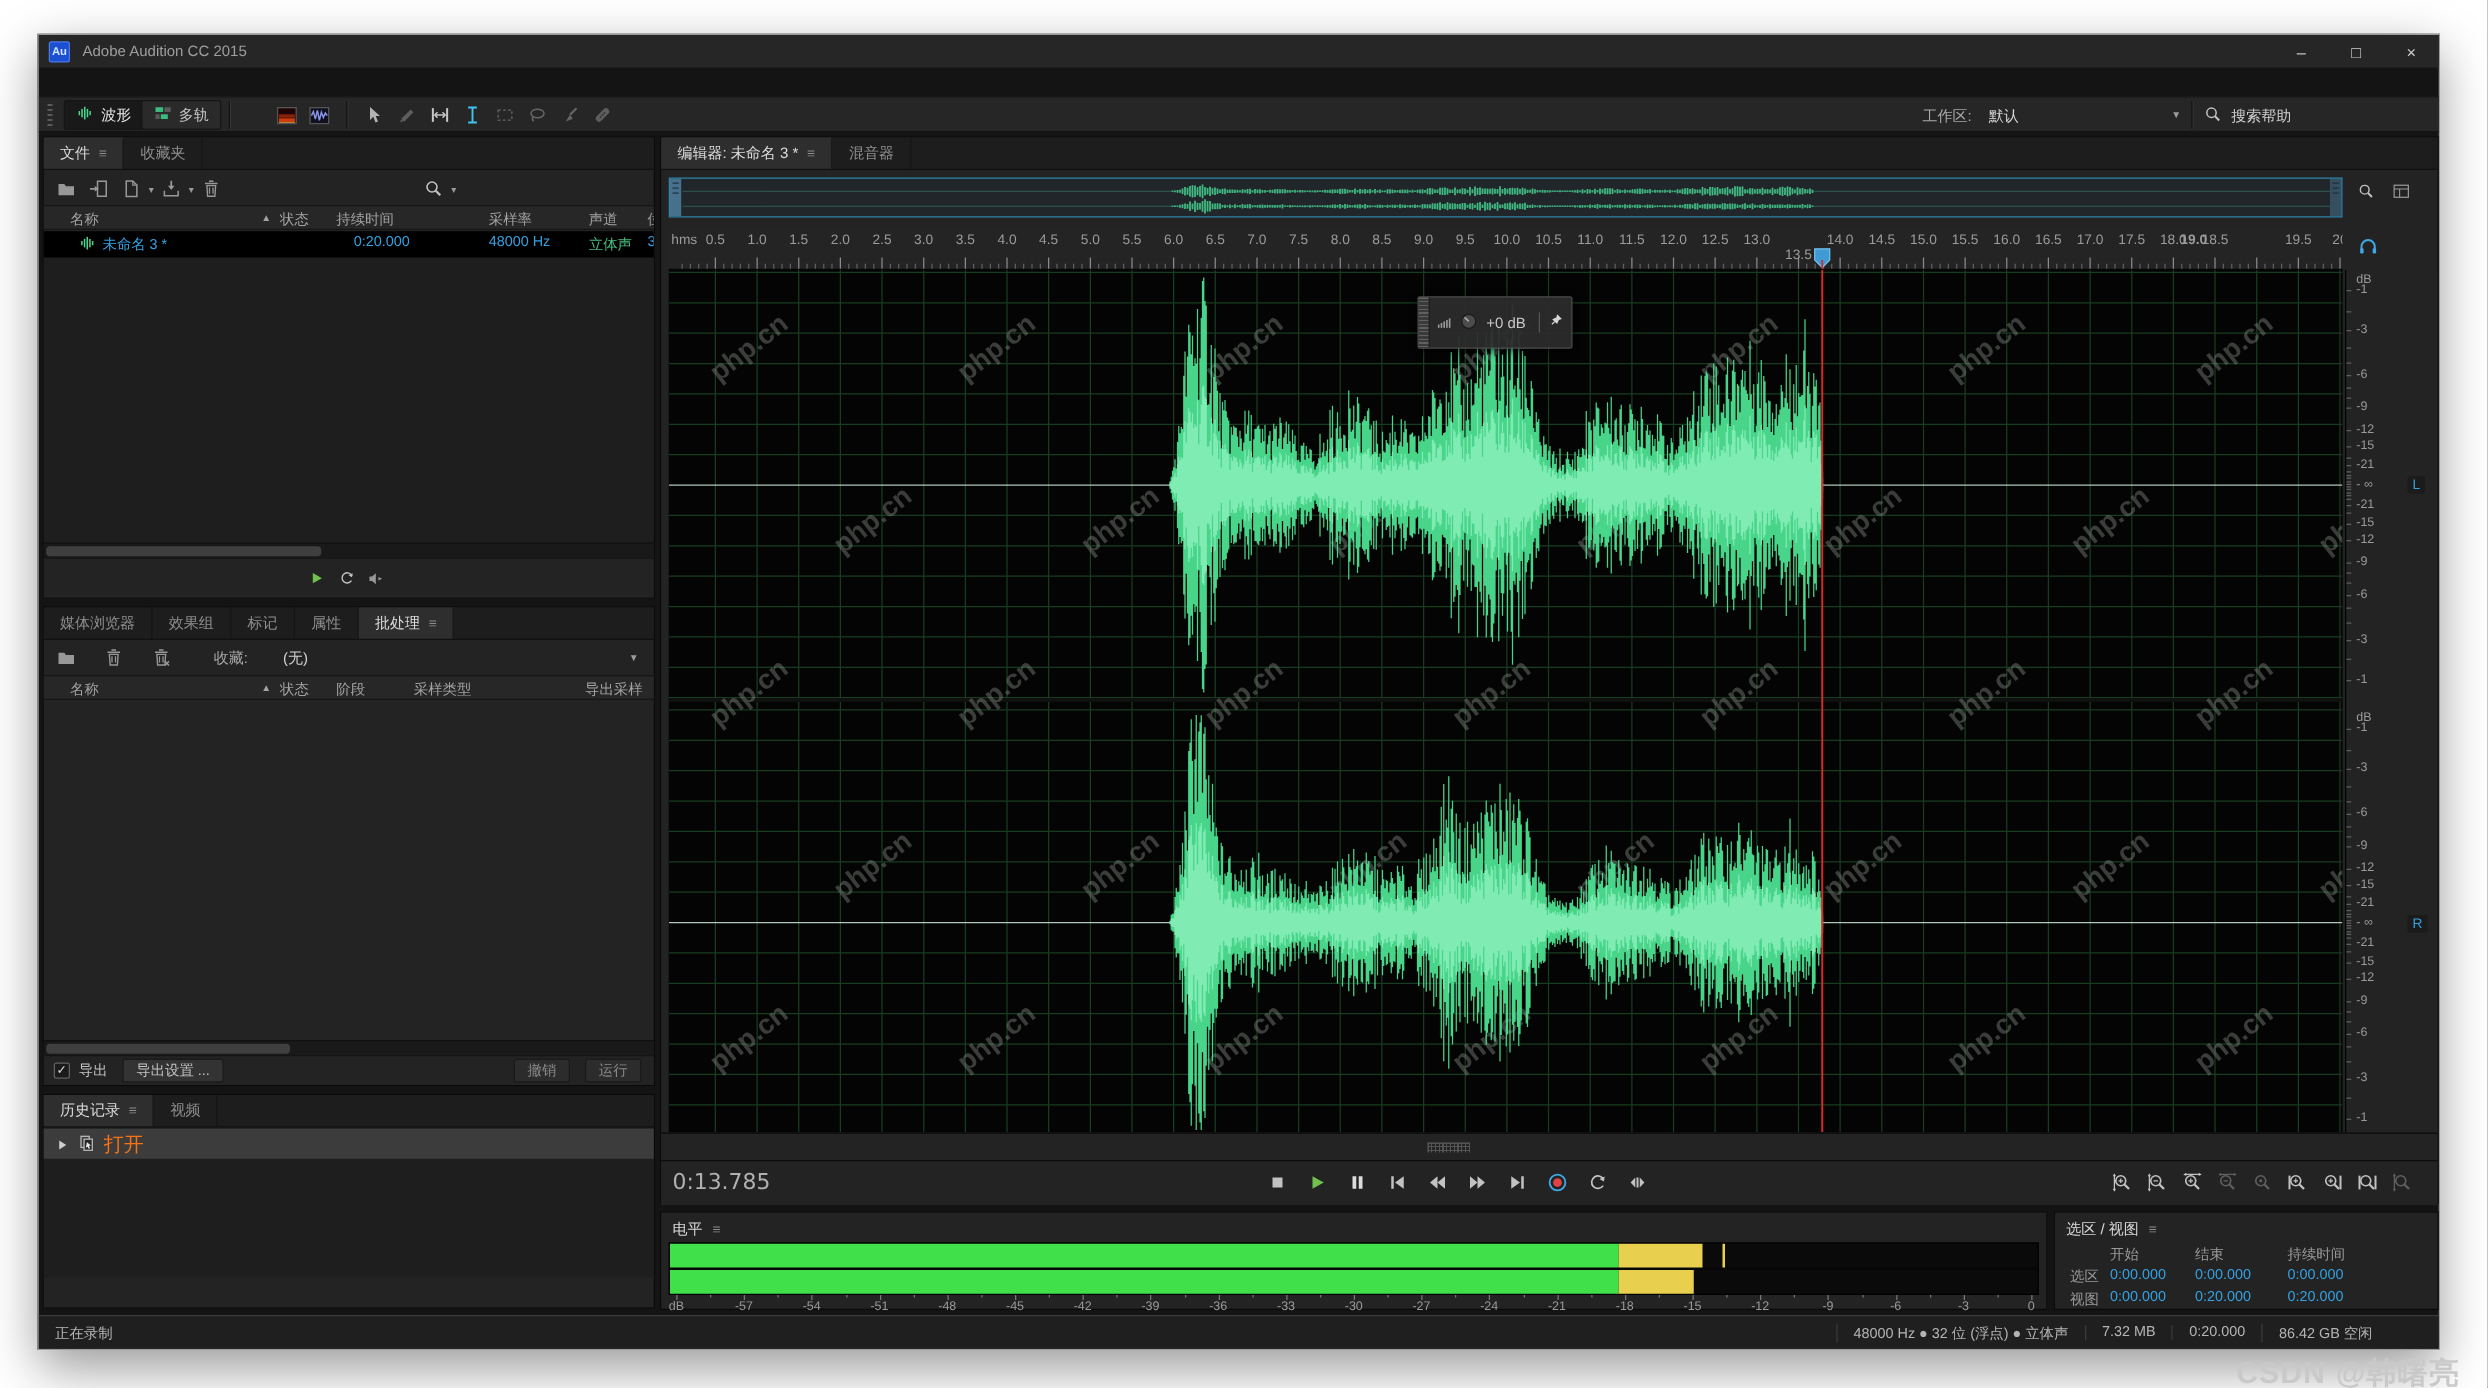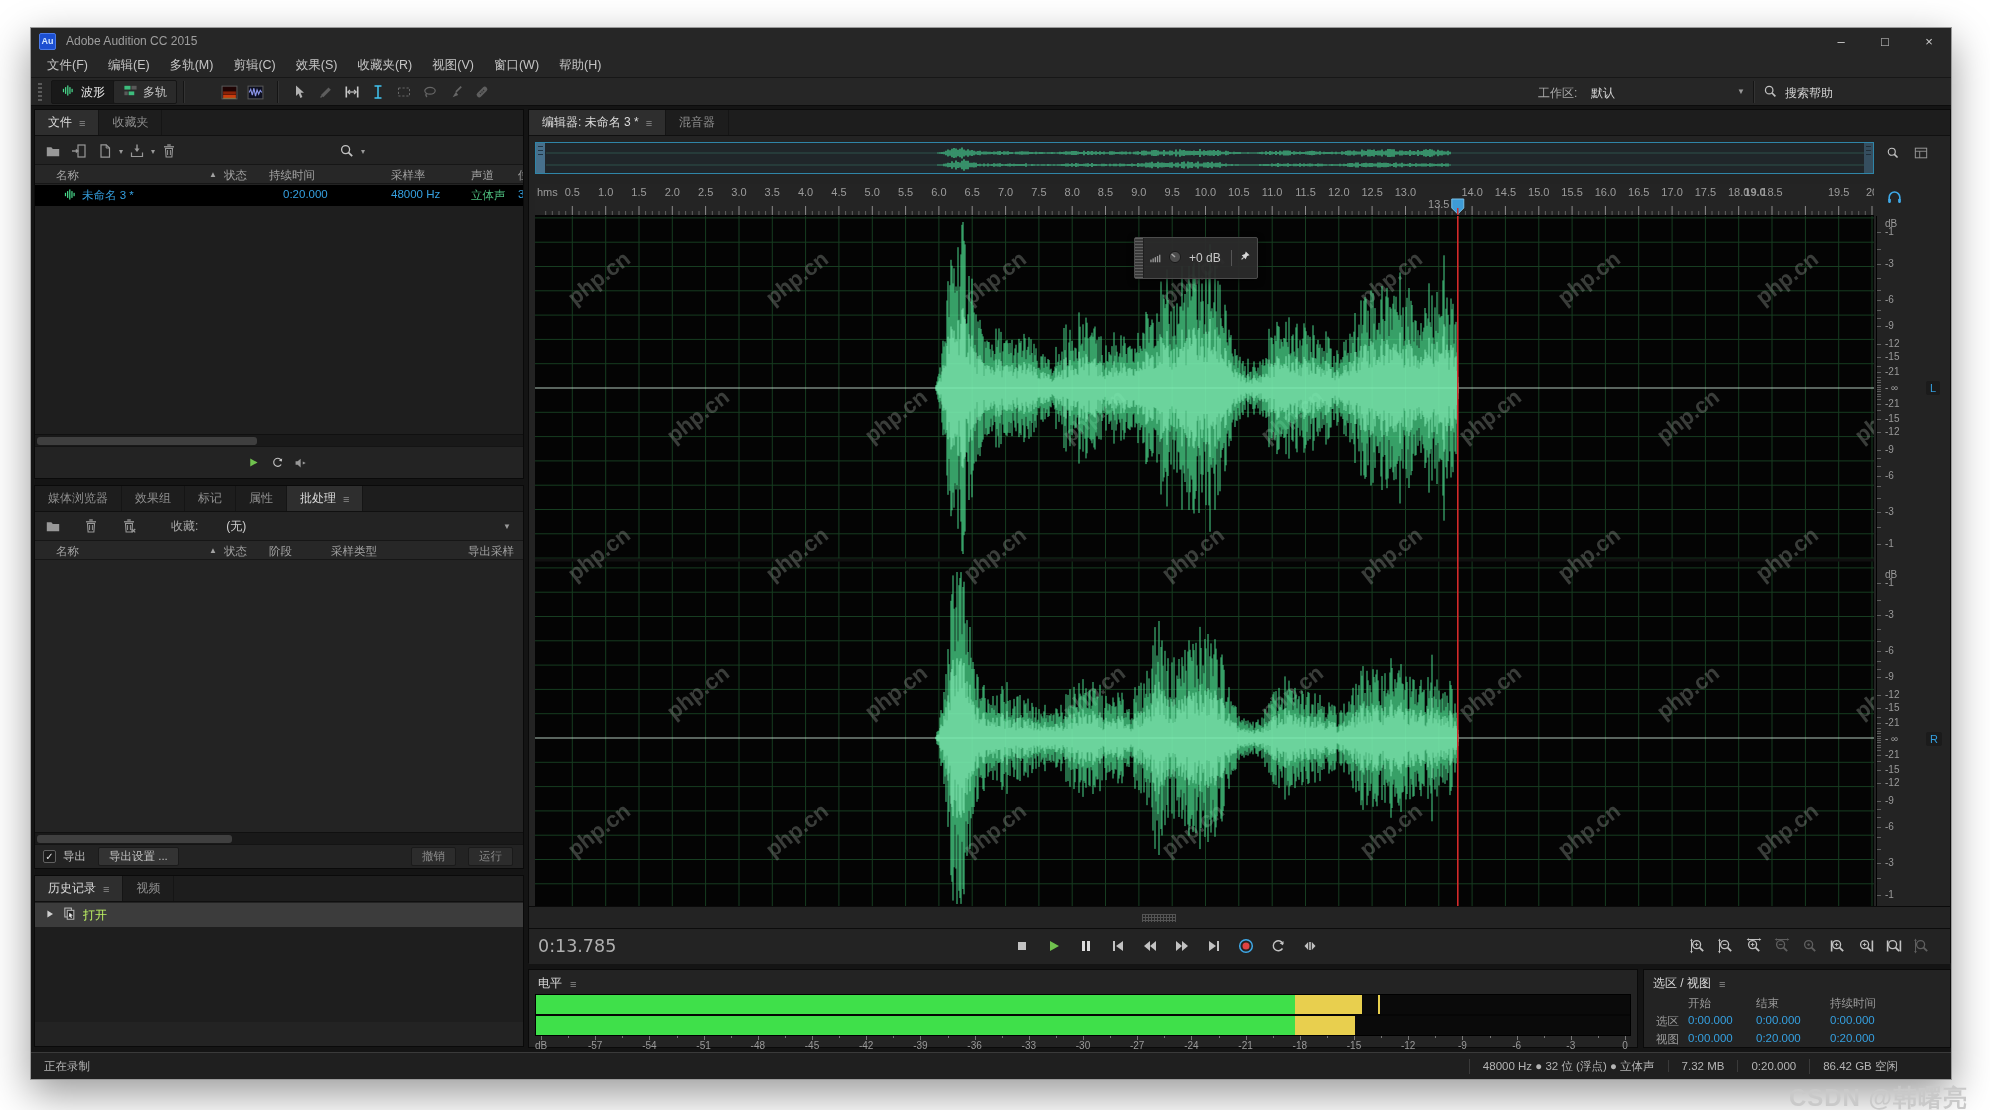--- a/index.html
+++ b/index.html
@@ -48,21 +48,21 @@
   
   .filerow{position:absolute;left:0;right:0;height:21px;background:#000;color:#35a0e0;font-size:11.5px;overflow:hidden}
   .filerow span{position:absolute;top:3px;white-space:nowrap}
   
   .btn{display:inline-flex;align-items:center;justify-content:center;background:#333;border:1px solid #1a1a1a;border-radius:2px;color:#c0c0c0;font-size:11.5px;padding:0 10px;height:19px}
   .btn.dim{background:#2c2c2c;color:#8a8a8a}
   .checkbox{width:13px;height:13px;background:#1b1b1b;border:1px solid #616161;color:#e0e0e0;font-size:10px;display:inline-flex;align-items:center;justify-content:center;border-radius:2px}
   
   .drophint{position:absolute;background:#3c3c3c;border:1px solid #4a4a4a;border-radius:9px;color:#dfdfdf;font-size:12px;padding:3px 12px;white-space:nowrap}
   
-  .histrow{position:absolute;left:0;right:0;height:24px;background:#3c3c3c;display:flex;align-items:center;gap:6px;padding-left:9px;color:#bef264;font-size:12px}
+  .histrow{position:absolute;left:0;right:0;height:24px;background:#3c3c3c;display:flex;align-items:flex-end;gap:6px;padding-left:9px;color:#f97316;font-size:16px}
   .pfooter{position:absolute;left:0;right:0;bottom:0;height:24px;background:#232323;border-top:1px solid #141414;display:flex;align-items:center;color:#9a9a9a;font-size:11.5px}
   
   .navbar{position:absolute;border:1px solid #2f85a8;background:#20262a;overflow:hidden}
   .navhandle{position:absolute;top:0;bottom:0;width:9px;background:#47708c}
   .navhandle i{display:block;height:1px;background:#203544;margin:3px 2px 0 2px}
   .ruler{position:absolute;background:#242424;border-bottom:1px solid #050505;overflow:hidden}
   .rlabel{position:absolute;top:2px;color:#9b9b9b;font-size:11px;transform:translateX(-50%);white-space:nowrap}
   .runit{position:absolute;left:2px;top:2px;color:#9b9b9b;font-size:11px}
   .wfbox{position:absolute;background:#040404;overflow:hidden}
   .hud{position:absolute;height:42px;background:rgba(44,44,44,.94);border:1px solid #4c4c4c;border-radius:2px;display:flex;align-items:center;box-shadow:0 2px 6px rgba(0,0,0,.5)}
@@ -111,31 +111,20 @@
   <div class="titlebar">
     <div class="applogo">Au</div>
     <div class="apptitle">Adobe Audition CC 2015</div>
     <div class="wincontrols">
       <div class="winbtn">–</div>
       <div class="winbtn">□</div>
       <div class="winbtn">×</div>
     </div>
   </div>
 
-  <nav class="menubar" id="menubar">
-      <span class="menu-item">文件(F)</span>
-      <span class="menu-item">编辑(E)</span>
-      <span class="menu-item">多轨(M)</span>
-      <span class="menu-item">剪辑(C)</span>
-      <span class="menu-item">效果(S)</span>
-      <span class="menu-item">收藏夹(R)</span>
-      <span class="menu-item">视图(V)</span>
-      <span class="menu-item">窗口(W)</span>
-      <span class="menu-item">帮助(H)</span>
-    </nav>
 
   <div class="toolbar">
     <div class="grip"></div>
     <div class="viewbtn active" style="left:20px">
       <span id="ic-wfview"><svg viewBox="0 0 16 16" width="15" height="15">
             <g fill="#49d98c">
               <rect x="2" y="6.2" width="1.3" height="3.6"></rect>
               <rect x="4.3" y="4.4" width="1.3" height="7.2"></rect>
               <rect x="6.6" y="2.6" width="1.3" height="10.8"></rect>
               <rect x="8.9" y="4.4" width="1.3" height="7.2"></rect>

